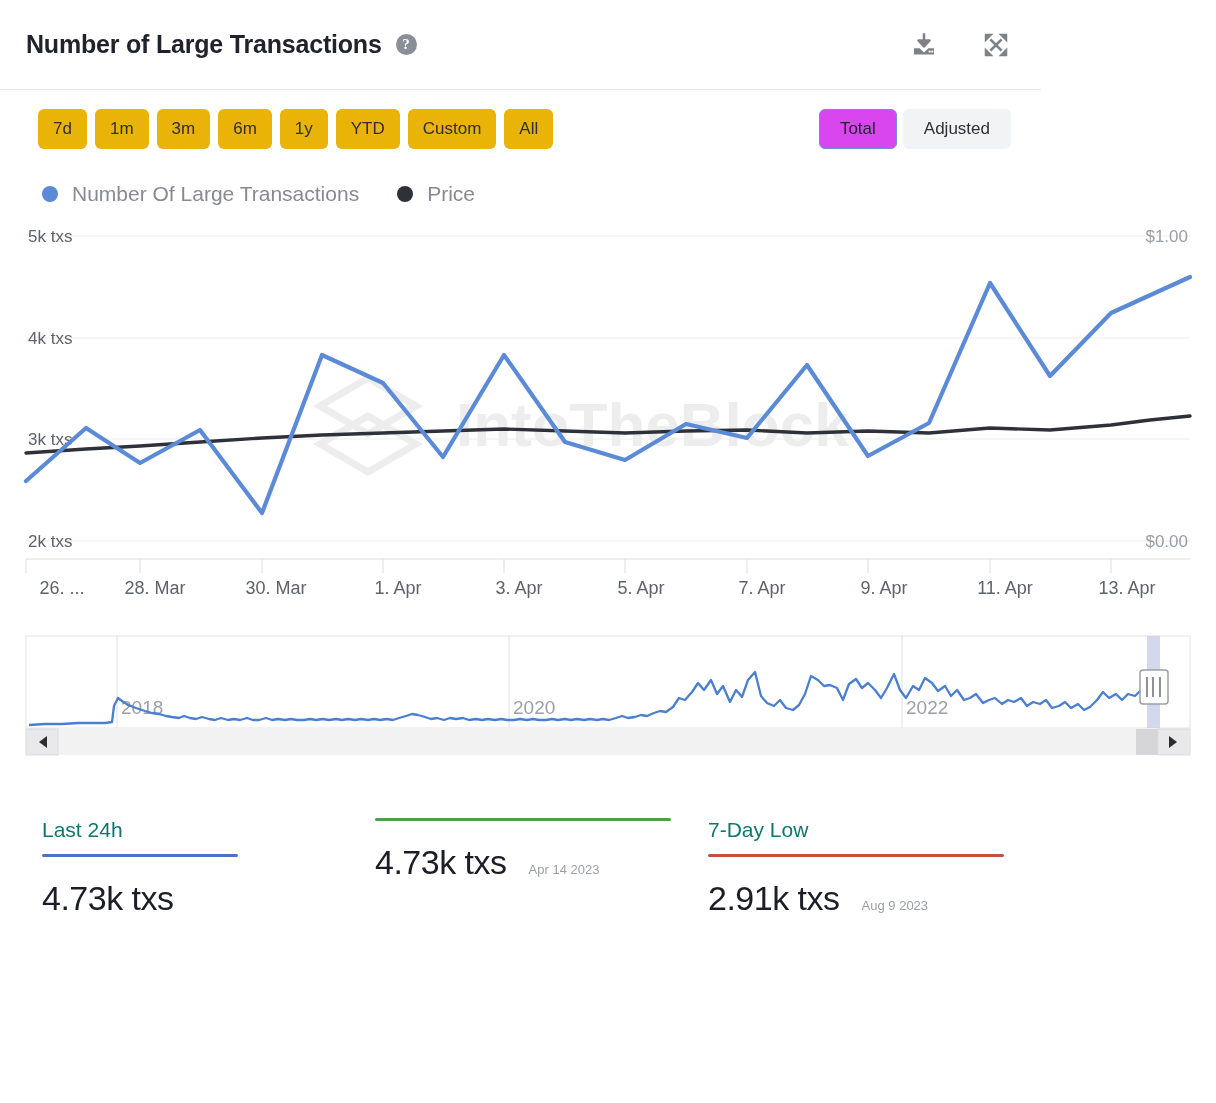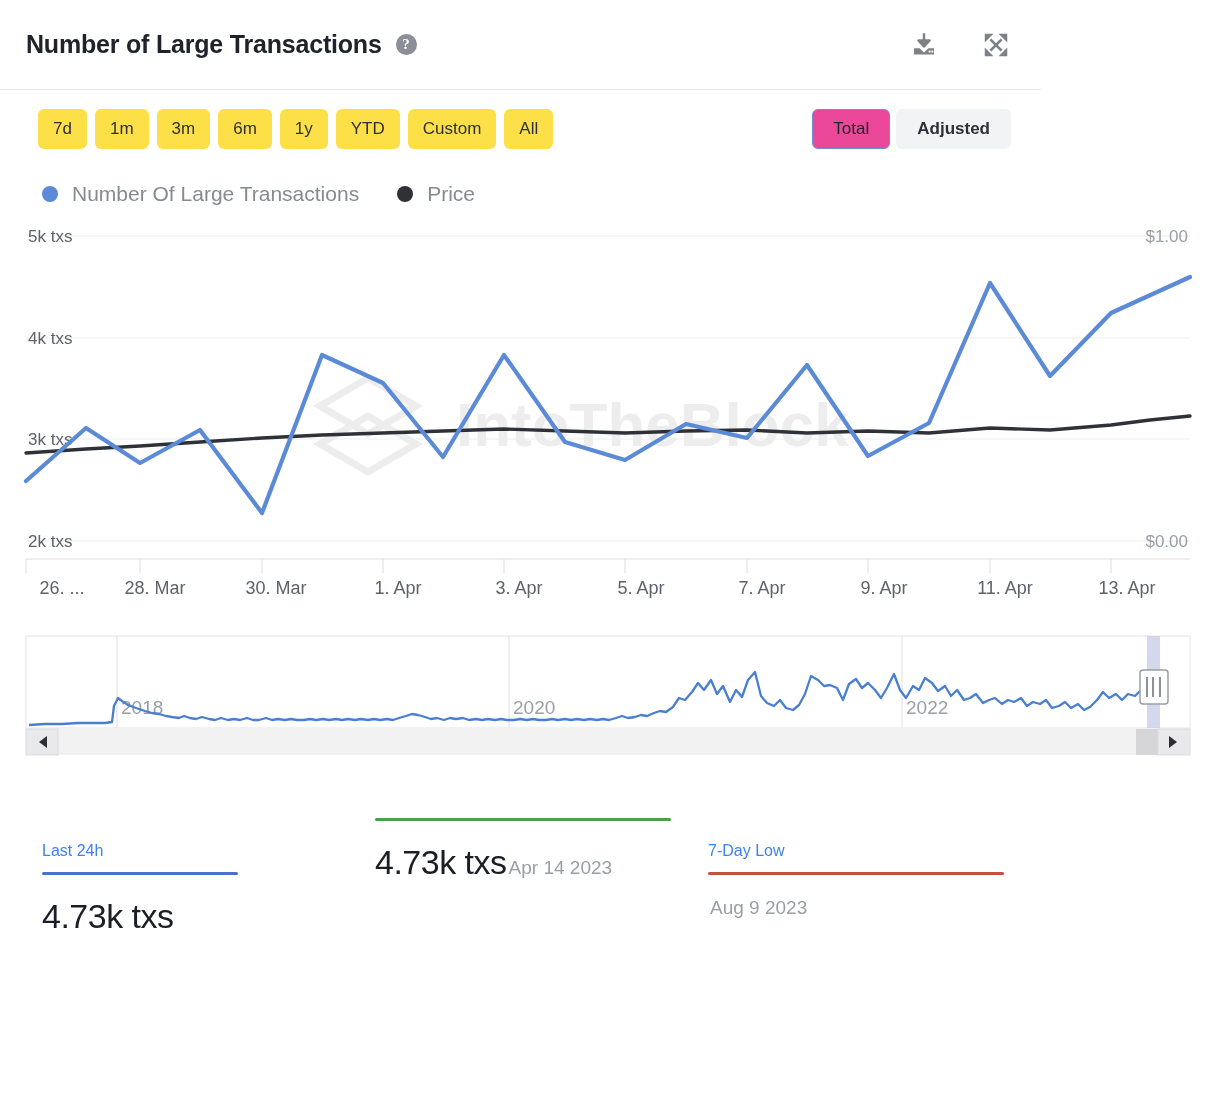--- a/index.html
+++ b/index.html
@@ -26,38 +26,38 @@
   }
   .header-spacer { flex: 1; }
   .hdr-btn { cursor: pointer; margin-left: 42px; display:flex; align-items:center; }
 
   
   .controls {
     height: 78px; display: flex; align-items: center; padding: 0 30px 0 38px;
   }
   .ranges { display: flex; gap: 8px; }
   .range-btn {
-    background: #fde047; border: none; border-radius: 6px;
+    background: #eab308; border: none; border-radius: 6px;
     height: 40px; padding: 0 15px;
     font-size: 17px; color: #2d3038; cursor: pointer;
     font-family: "Liberation Sans", sans-serif;
     display:flex; align-items:center; justify-content:center;
   }
   .controls-spacer { flex: 1; }
   .seg { display: flex; }
   .seg-btn {
     height: 40px; padding: 0 20px; font-size: 17px; cursor: pointer;
     display:flex; align-items:center; justify-content:center;
     font-family: "Liberation Sans", sans-serif;
     background:#f2f3f5; border:1px solid transparent; color:#2d3038;
   }
   .seg-btn.active {
-    background: #ec4899; border: 1px solid #6d8fd6; border-radius: 6px; color:#20232b;
-  }
-  .seg-btn.inactive { border-radius: 6px; margin-left: 6px; font-weight: bold; }
+    background: #d946ef; border: 1px solid #6d8fd6; border-radius: 6px; color:#20232b;
+  }
+  .seg-btn.inactive { border-radius: 6px; margin-left: 6px; }
 
   
   .legend { display: flex; align-items: center; padding: 14px 0 0 42px; gap: 38px; }
   .legend-item { display: flex; align-items: center; gap: 14px; cursor: pointer; }
   .legend-dot { width: 16px; height: 16px; border-radius: 50%; }
   .legend-label { font-size: 21px; color: #868a92; }
 
   
   .chart-wrap { position: relative; width: 1216px; height: 400px; margin-top: 22px; }
   .chart-svg { position: absolute; left: 0; top: 0; }
@@ -66,25 +66,25 @@
     display: flex; align-items: center; justify-content: center;
     pointer-events: none;
   }
 
   
   .nav-wrap { position: relative; width: 1216px; height: 130px; }
 
   
   .stats { display: flex; padding: 60px 0 0 42px; }
   .stat { width: 334px; }
-  .stat-label { font-size: 16px; color: #3b82f6; padding-bottom: 12px; margin-top: 24px; }
+  .stat-label { font-size: 21px; color: #0f766e; padding-bottom: 12px; }
   .stat-rule { height: 3px; width: 196px; border-radius: 2px; }
   .stat-value-row { display: flex; align-items: baseline; padding-top: 22px; }
   .stat-value { font-size: 34px; font-weight: 400; color: #1b1e26; letter-spacing: -0.5px; }
-  .stat-date { font-size: 19px; color: #9a9ea6; margin-left: 2px; }
+  .stat-date { font-size: 13px; color: #9a9ea6; margin-left: 22px; }
 </style>
 </head>
 <body>
 
 <div class="widget">
 
   <div class="header">
     <div class="title">Number of Large Transactions</div>
     <div class="help-icon">?</div>
     <div class="header-spacer"></div>
@@ -260,18 +260,19 @@
       <div class="stat-value-row">
         <span class="stat-value">4.73k txs</span>
         <span class="stat-date">Apr 14 2023</span>
       </div>
     </div>
 
     <div class="stat">
       <div class="stat-label">7-Day Low</div>
       <div class="stat-rule" style="background:#c4513a;width:296px"></div>
       <div class="stat-value-row">
+        <span class="stat-value">2.91k txs</span>
         <span class="stat-date">Aug 9 2023</span>
       </div>
     </div>
 
   </div>
 </div>
 
 </body></html>

